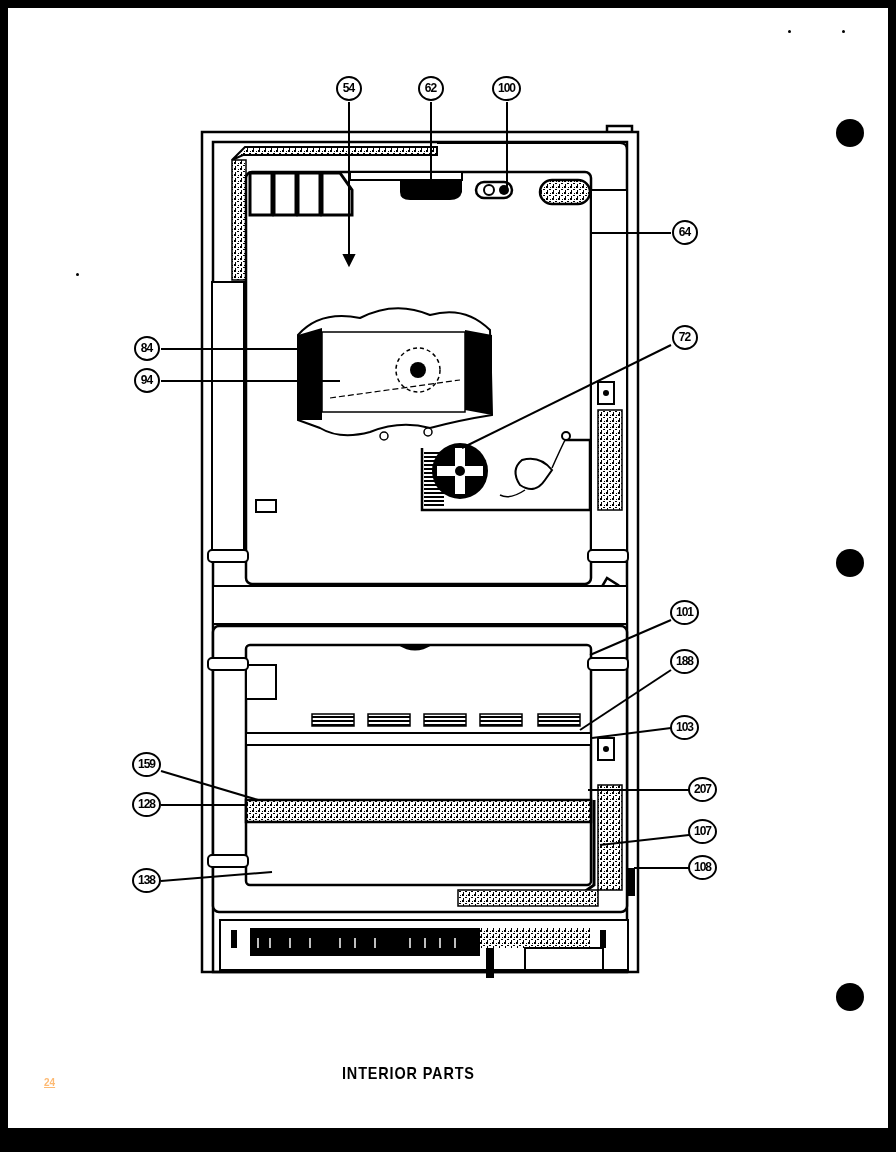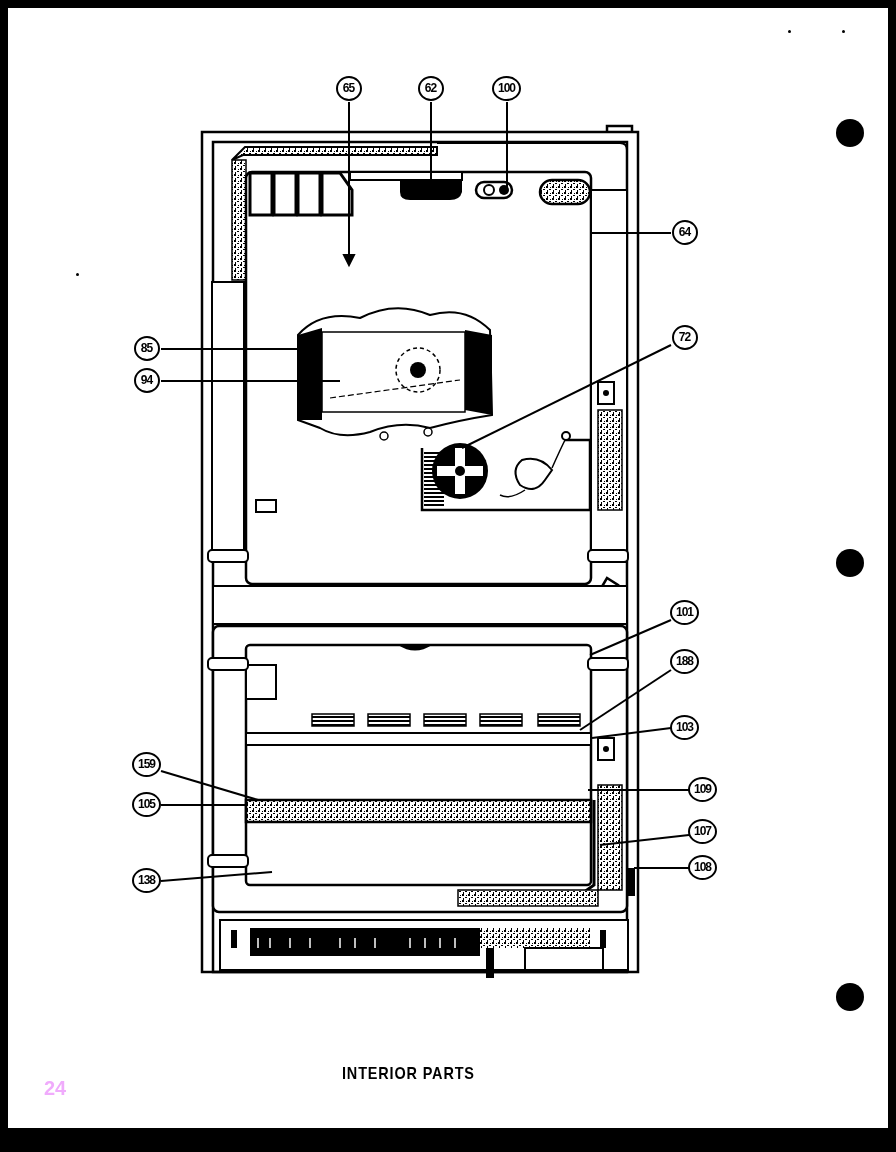--- a/index.html
+++ b/index.html
@@ -1,20 +1,20 @@
 <!DOCTYPE html>
 <html><head>
 <meta charset="utf-8">
 <style>
   html,body{margin:0;padding:0;}
   body{width:896px;height:1152px;background:#000;position:relative;overflow:hidden;font-family:"Liberation Sans",sans-serif;}
   .page{position:absolute;left:8px;top:8px;width:880px;height:1120px;background:#fff;}
   .bottom-strip{position:absolute;left:0;top:1128px;width:896px;height:24px;background:#000;}
   svg{position:absolute;left:0;top:0;}
-  .page-num{position:absolute;left:44px;top:1077px;font-size:20px;font-weight:bold;color:#f0abfc;}
+  .page-num{position:absolute;left:44px;top:1077px;font-size:10px;font-weight:bold;color:#fdba74;text-decoration:underline;}
   .caption{position:absolute;left:342px;top:1064px;font-size:17px;font-weight:bold;letter-spacing:1px;color:#000;transform:scaleX(0.85);transform-origin:left top;}
   .hole{position:absolute;width:28px;height:28px;border-radius:50%;background:#000;}
   .dot{position:absolute;width:3px;height:3px;background:#000;border-radius:50%;}
 </style>
 </head>
 <body>
 
 <div class="page"></div>
 <div class="bottom-strip"></div>
 
@@ -169,32 +169,32 @@
     <line x1="161" y1="771" x2="258" y2="800"></line>
     <line x1="689" y1="790" x2="588" y2="790"></line>
     <line x1="161" y1="805" x2="246" y2="805"></line>
     <line x1="689" y1="835" x2="600" y2="845"></line>
     <line x1="689" y1="868" x2="634" y2="868"></line>
     <line x1="161" y1="881" x2="272" y2="872"></line>
   </g>
 </svg>
 
 <div id="callouts">
-    <div style="position: absolute; left: 335.5px; top: 76px; width: 22px; height: 21px; border: 2.5px solid rgb(0, 0, 0); border-radius: 50%; background: rgb(255, 255, 255); font-family: &quot;Liberation Sans&quot;, sans-serif; font-weight: bold; font-size: 12px; line-height: 21px; text-align: center; letter-spacing: -1px; color: rgb(0, 0, 0);">65</div>
+    <div style="position: absolute; left: 335.5px; top: 76px; width: 22px; height: 21px; border: 2.5px solid rgb(0, 0, 0); border-radius: 50%; background: rgb(255, 255, 255); font-family: &quot;Liberation Sans&quot;, sans-serif; font-weight: bold; font-size: 12px; line-height: 21px; text-align: center; letter-spacing: -1px; color: rgb(0, 0, 0);">54</div>
     <div style="position: absolute; left: 417.5px; top: 76px; width: 22px; height: 21px; border: 2.5px solid rgb(0, 0, 0); border-radius: 50%; background: rgb(255, 255, 255); font-family: &quot;Liberation Sans&quot;, sans-serif; font-weight: bold; font-size: 12px; line-height: 21px; text-align: center; letter-spacing: -1px; color: rgb(0, 0, 0);">62</div>
     <div style="position: absolute; left: 492px; top: 76px; width: 25px; height: 21px; border: 2.5px solid rgb(0, 0, 0); border-radius: 50%; background: rgb(255, 255, 255); font-family: &quot;Liberation Sans&quot;, sans-serif; font-weight: bold; font-size: 12px; line-height: 21px; text-align: center; letter-spacing: -1px; color: rgb(0, 0, 0);">100</div>
     <div style="position: absolute; left: 671.5px; top: 220px; width: 22px; height: 21px; border: 2.5px solid rgb(0, 0, 0); border-radius: 50%; background: rgb(255, 255, 255); font-family: &quot;Liberation Sans&quot;, sans-serif; font-weight: bold; font-size: 12px; line-height: 21px; text-align: center; letter-spacing: -1px; color: rgb(0, 0, 0);">64</div>
-    <div style="position: absolute; left: 133.5px; top: 336px; width: 22px; height: 21px; border: 2.5px solid rgb(0, 0, 0); border-radius: 50%; background: rgb(255, 255, 255); font-family: &quot;Liberation Sans&quot;, sans-serif; font-weight: bold; font-size: 12px; line-height: 21px; text-align: center; letter-spacing: -1px; color: rgb(0, 0, 0);">85</div>
+    <div style="position: absolute; left: 133.5px; top: 336px; width: 22px; height: 21px; border: 2.5px solid rgb(0, 0, 0); border-radius: 50%; background: rgb(255, 255, 255); font-family: &quot;Liberation Sans&quot;, sans-serif; font-weight: bold; font-size: 12px; line-height: 21px; text-align: center; letter-spacing: -1px; color: rgb(0, 0, 0);">84</div>
     <div style="position: absolute; left: 133.5px; top: 368px; width: 22px; height: 21px; border: 2.5px solid rgb(0, 0, 0); border-radius: 50%; background: rgb(255, 255, 255); font-family: &quot;Liberation Sans&quot;, sans-serif; font-weight: bold; font-size: 12px; line-height: 21px; text-align: center; letter-spacing: -1px; color: rgb(0, 0, 0);">94</div>
     <div style="position: absolute; left: 671.5px; top: 325px; width: 22px; height: 21px; border: 2.5px solid rgb(0, 0, 0); border-radius: 50%; background: rgb(255, 255, 255); font-family: &quot;Liberation Sans&quot;, sans-serif; font-weight: bold; font-size: 12px; line-height: 21px; text-align: center; letter-spacing: -1px; color: rgb(0, 0, 0);">72</div>
     <div style="position: absolute; left: 670px; top: 600px; width: 25px; height: 21px; border: 2.5px solid rgb(0, 0, 0); border-radius: 50%; background: rgb(255, 255, 255); font-family: &quot;Liberation Sans&quot;, sans-serif; font-weight: bold; font-size: 12px; line-height: 21px; text-align: center; letter-spacing: -1px; color: rgb(0, 0, 0);">101</div>
     <div style="position: absolute; left: 670px; top: 649px; width: 25px; height: 21px; border: 2.5px solid rgb(0, 0, 0); border-radius: 50%; background: rgb(255, 255, 255); font-family: &quot;Liberation Sans&quot;, sans-serif; font-weight: bold; font-size: 12px; line-height: 21px; text-align: center; letter-spacing: -1px; color: rgb(0, 0, 0);">188</div>
     <div style="position: absolute; left: 670px; top: 715px; width: 25px; height: 21px; border: 2.5px solid rgb(0, 0, 0); border-radius: 50%; background: rgb(255, 255, 255); font-family: &quot;Liberation Sans&quot;, sans-serif; font-weight: bold; font-size: 12px; line-height: 21px; text-align: center; letter-spacing: -1px; color: rgb(0, 0, 0);">103</div>
     <div style="position: absolute; left: 132px; top: 752px; width: 25px; height: 21px; border: 2.5px solid rgb(0, 0, 0); border-radius: 50%; background: rgb(255, 255, 255); font-family: &quot;Liberation Sans&quot;, sans-serif; font-weight: bold; font-size: 12px; line-height: 21px; text-align: center; letter-spacing: -1px; color: rgb(0, 0, 0);">159</div>
-    <div style="position: absolute; left: 688px; top: 777px; width: 25px; height: 21px; border: 2.5px solid rgb(0, 0, 0); border-radius: 50%; background: rgb(255, 255, 255); font-family: &quot;Liberation Sans&quot;, sans-serif; font-weight: bold; font-size: 12px; line-height: 21px; text-align: center; letter-spacing: -1px; color: rgb(0, 0, 0);">109</div>
-    <div style="position: absolute; left: 132px; top: 792px; width: 25px; height: 21px; border: 2.5px solid rgb(0, 0, 0); border-radius: 50%; background: rgb(255, 255, 255); font-family: &quot;Liberation Sans&quot;, sans-serif; font-weight: bold; font-size: 12px; line-height: 21px; text-align: center; letter-spacing: -1px; color: rgb(0, 0, 0);">105</div>
+    <div style="position: absolute; left: 688px; top: 777px; width: 25px; height: 21px; border: 2.5px solid rgb(0, 0, 0); border-radius: 50%; background: rgb(255, 255, 255); font-family: &quot;Liberation Sans&quot;, sans-serif; font-weight: bold; font-size: 12px; line-height: 21px; text-align: center; letter-spacing: -1px; color: rgb(0, 0, 0);">207</div>
+    <div style="position: absolute; left: 132px; top: 792px; width: 25px; height: 21px; border: 2.5px solid rgb(0, 0, 0); border-radius: 50%; background: rgb(255, 255, 255); font-family: &quot;Liberation Sans&quot;, sans-serif; font-weight: bold; font-size: 12px; line-height: 21px; text-align: center; letter-spacing: -1px; color: rgb(0, 0, 0);">128</div>
     <div style="position: absolute; left: 688px; top: 819px; width: 25px; height: 21px; border: 2.5px solid rgb(0, 0, 0); border-radius: 50%; background: rgb(255, 255, 255); font-family: &quot;Liberation Sans&quot;, sans-serif; font-weight: bold; font-size: 12px; line-height: 21px; text-align: center; letter-spacing: -1px; color: rgb(0, 0, 0);">107</div>
     <div style="position: absolute; left: 688px; top: 855px; width: 25px; height: 21px; border: 2.5px solid rgb(0, 0, 0); border-radius: 50%; background: rgb(255, 255, 255); font-family: &quot;Liberation Sans&quot;, sans-serif; font-weight: bold; font-size: 12px; line-height: 21px; text-align: center; letter-spacing: -1px; color: rgb(0, 0, 0);">108</div>
     <div style="position: absolute; left: 132px; top: 868px; width: 25px; height: 21px; border: 2.5px solid rgb(0, 0, 0); border-radius: 50%; background: rgb(255, 255, 255); font-family: &quot;Liberation Sans&quot;, sans-serif; font-weight: bold; font-size: 12px; line-height: 21px; text-align: center; letter-spacing: -1px; color: rgb(0, 0, 0);">138</div>
   </div>
 
 <div class="page-num">24</div>
 <div class="caption">INTERIOR PARTS</div>
 
 </body></html>

